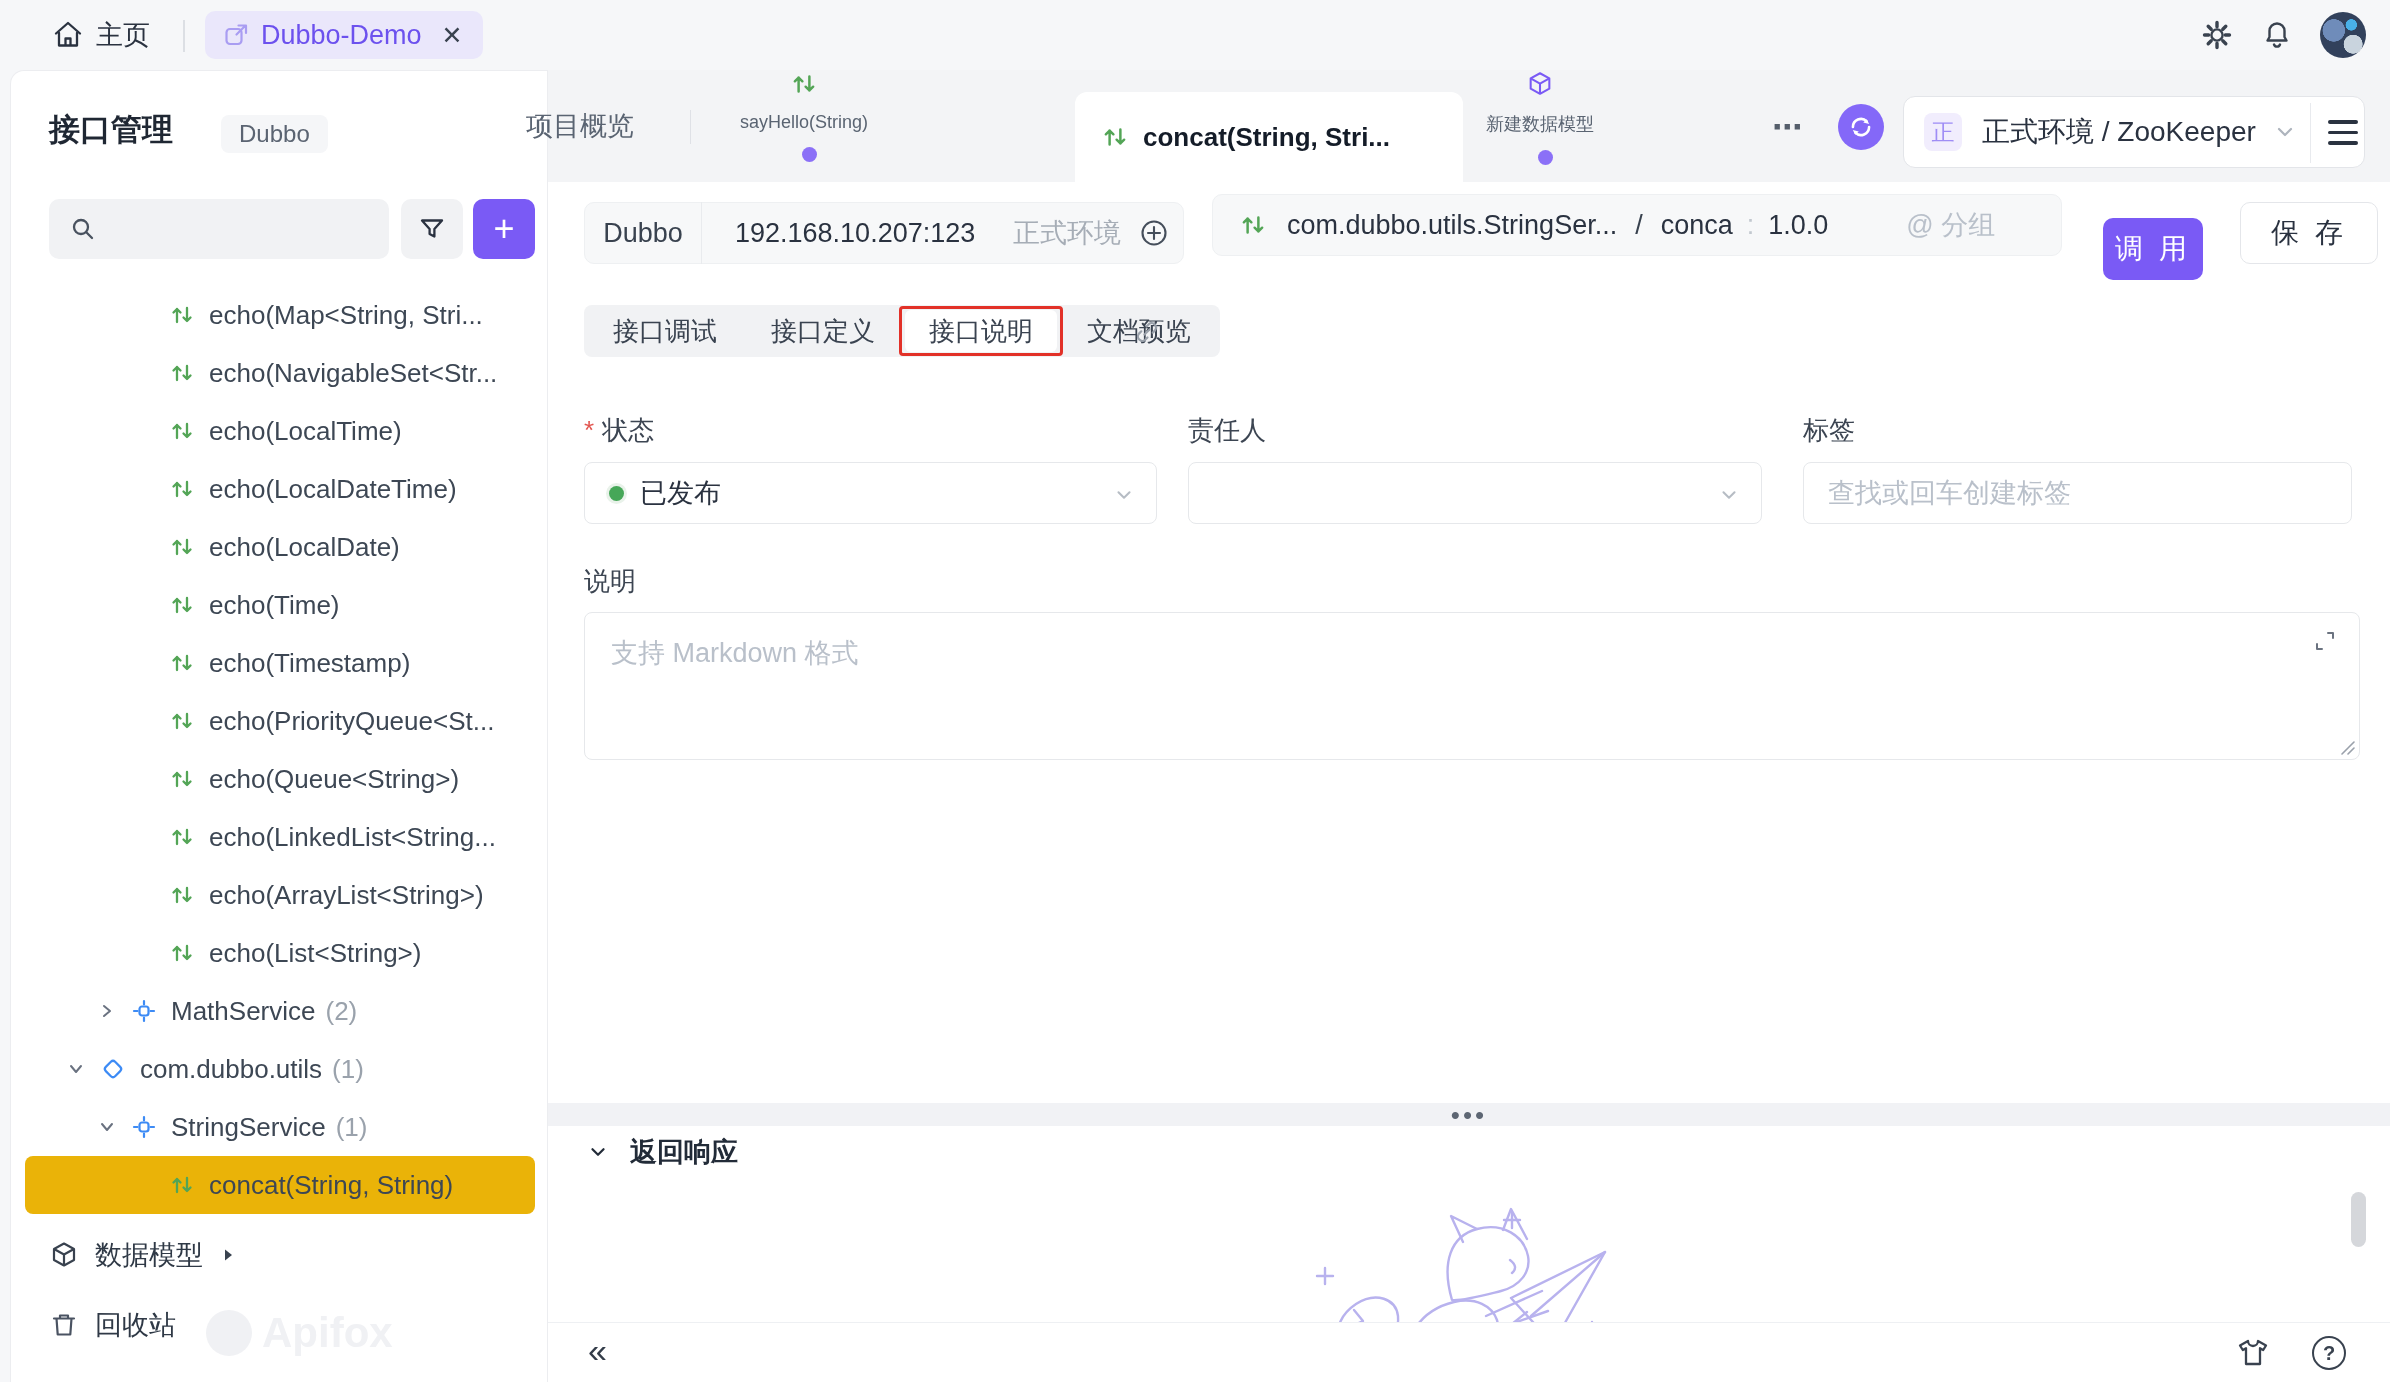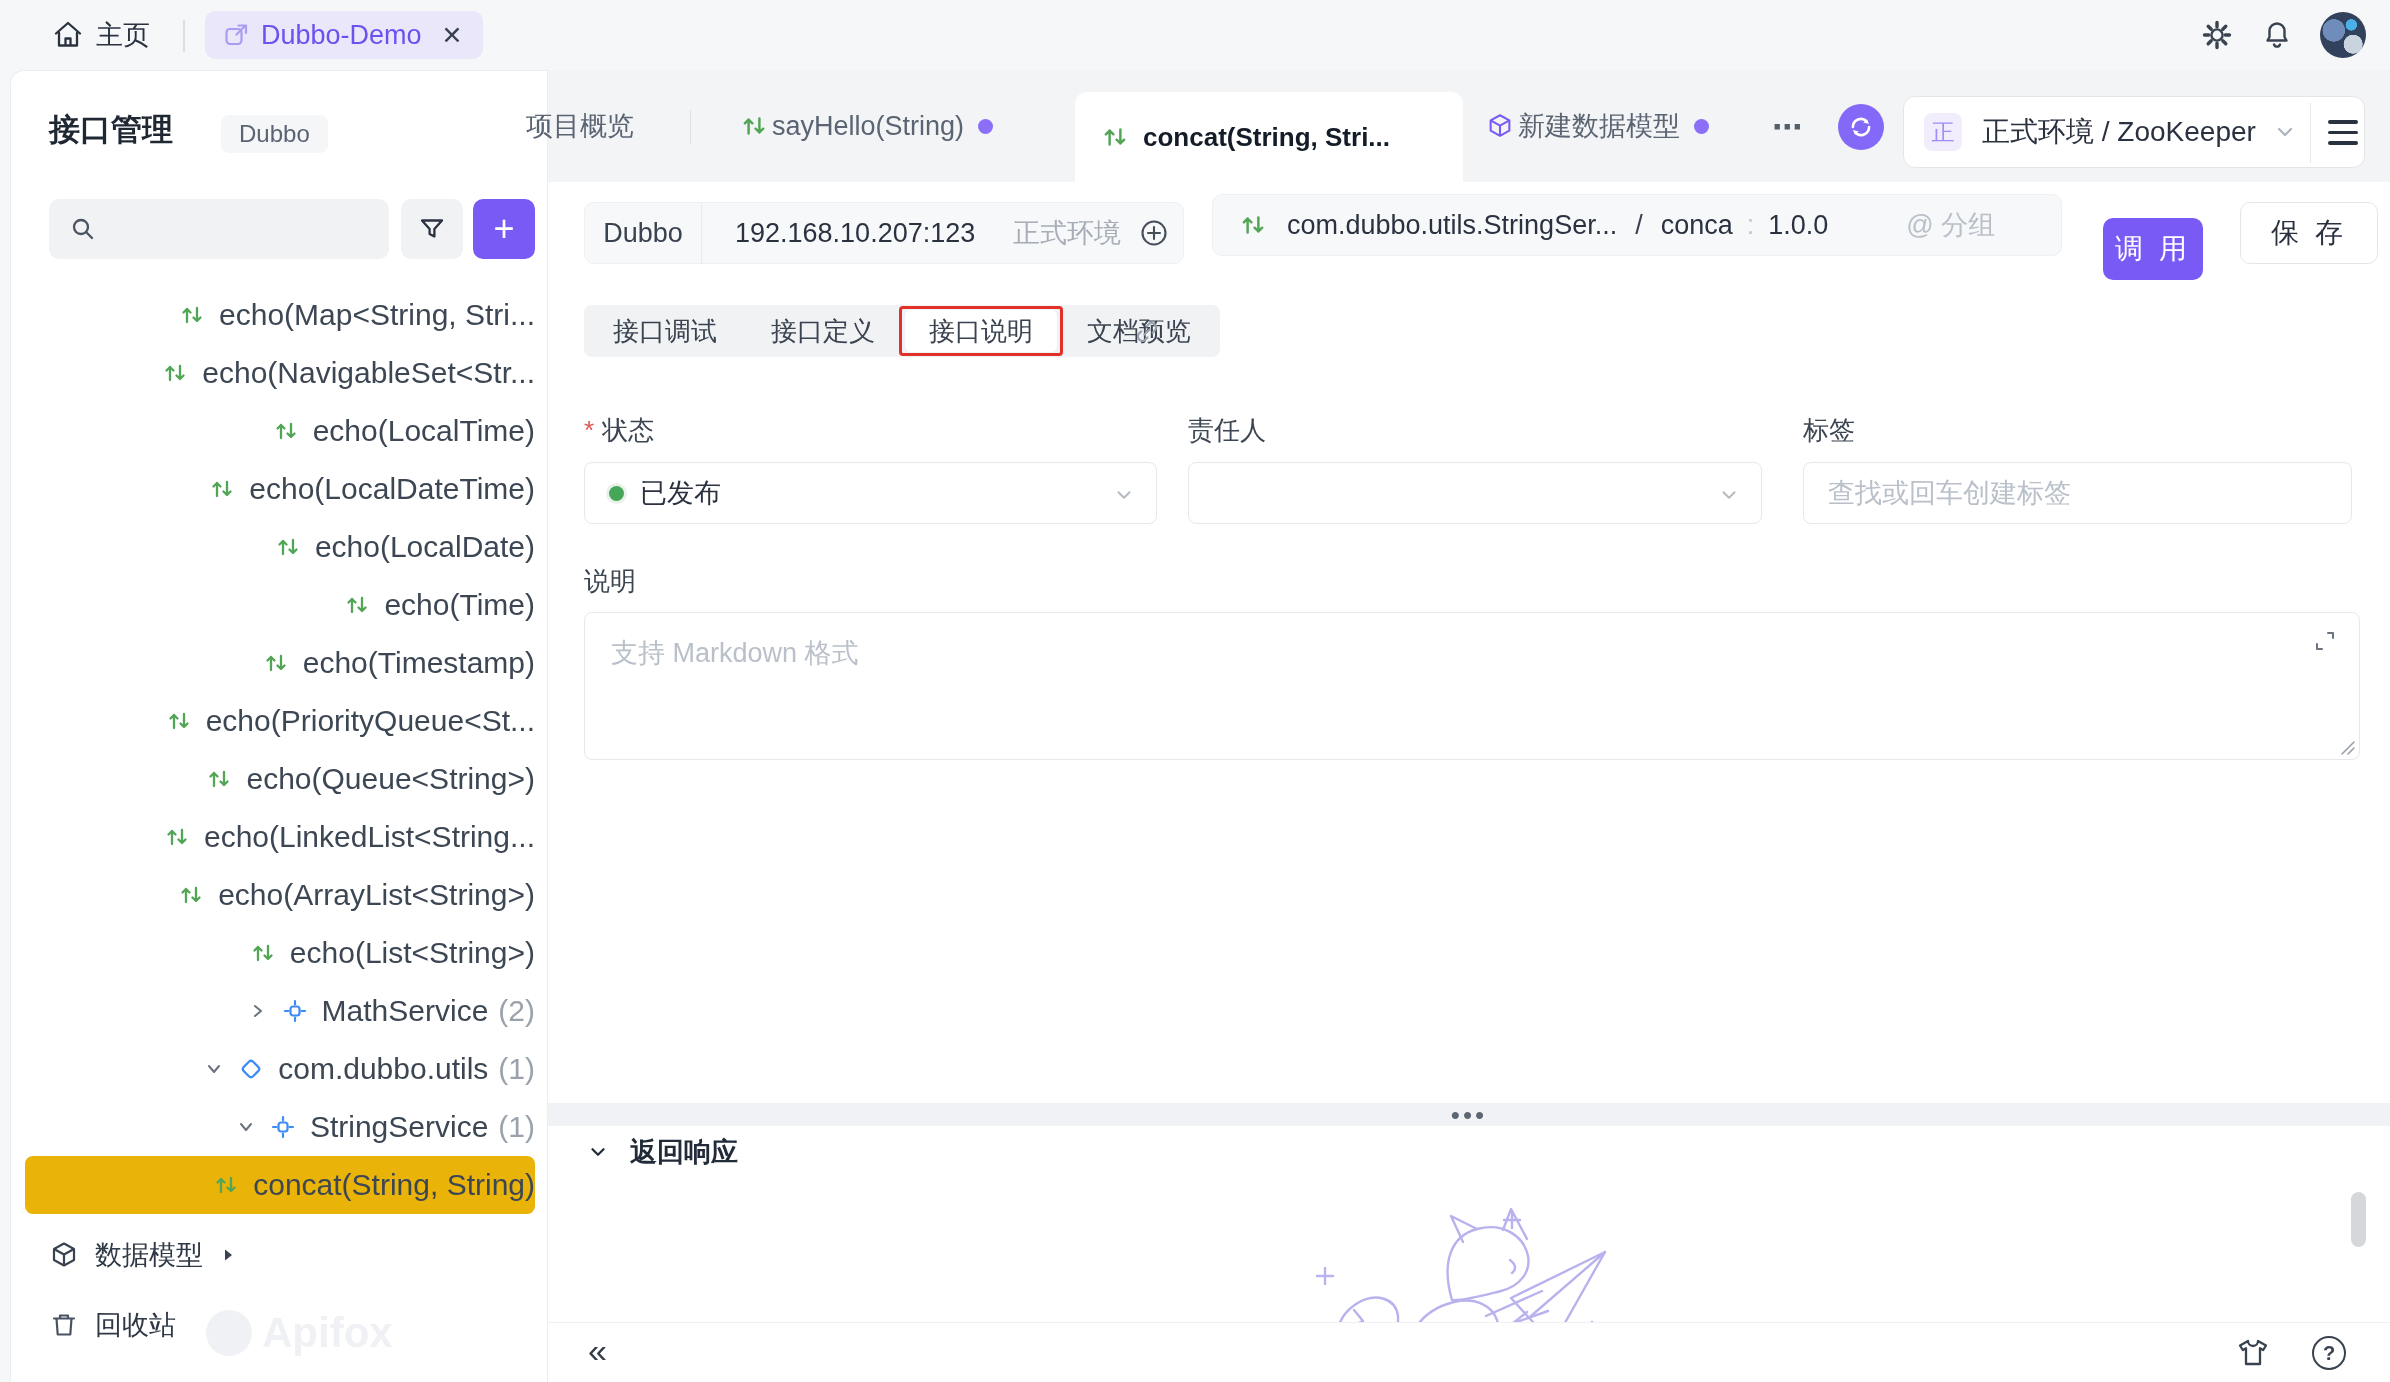--- a/index.html
+++ b/index.html
@@ -24,39 +24,39 @@
 
   
   .sidebar { position:absolute; left:10px; top:70px; width:538px; height:1312px; background:#fff; border:1px solid #ecedf0; border-bottom:none; border-radius:14px 0 0 0; overflow:hidden; }
   .sb-title { position:absolute; left:38px; top:38px; font-size:31px; font-weight:700; color:#1f2733; }
   .sb-badge { position:absolute; left:210px; top:44px; height:38px; padding:0 18px; background:#f5f6f8; border-radius:8px; font-size:24px; color:#5b6472; display:flex; align-items:center; }
   .sb-search { position:absolute; left:38px; top:128px; width:340px; height:60px; background:#f1f2f4; border-radius:10px; display:flex; align-items:center; padding-left:20px; gap:12px; cursor:text; }
   .sb-search input { border:none; outline:none; background:transparent; font-size:25px; width:250px; font-family:inherit; }
   .sb-filter { position:absolute; left:390px; top:128px; width:62px; height:60px; background:#f1f2f4; border-radius:10px; display:flex; align-items:center; justify-content:center; cursor:pointer; }
   .sb-plus { position:absolute; left:462px; top:128px; width:62px; height:60px; background:#7a5af5; border-radius:10px; color:#fff; font-size:36px; font-weight:400; display:flex; align-items:center; justify-content:center; cursor:pointer; }
   .tree { position:absolute; left:0; top:215px; width:538px; }
-  .tree-row { height:58px; margin:0 14px; display:flex; align-items:center; font-size:30px; color:#3d4754; border-radius:8px; cursor:pointer; white-space:nowrap;justify-content:flex-end; }
+  .tree-row { height:58px; margin:0 14px; display:flex; align-items:center; font-size:26px; color:#3d4754; border-radius:8px; cursor:pointer; white-space:nowrap; }
   .tree-row.kind-method { padding-left:144px; }
   .tree-row.kind-service { padding-left:72px; }
   .tree-row.kind-package { padding-left:41px; }
   .tree-row.selected { background:#eab308; }
   .tree-row .chev { width:34px; display:flex; }
   .tree-row .ticon { margin-right:14px; display:flex; }
   .tree-row .cnt { color:#9aa2ac; margin-left:10px; }
   .sb-bottom-row { position:absolute; left:14px; width:510px; height:58px; display:flex; align-items:center; gap:16px; padding-left:24px; font-size:27px; color:#2f3946; cursor:pointer; border-radius:8px; }
   .watermark { position:absolute; left:195px; top:1238px; display:flex; align-items:center; gap:10px; color:#f0f1f4; font-size:42px; font-weight:700; pointer-events:none; }
   .wm-circle { width:46px; height:46px; border-radius:50%; background:#f0f1f4; }
 
   
   .main { position:absolute; left:548px; top:70px; width:1842px; height:1312px; background:#f3f4f6; }
   .tabstrip { position:absolute; left:0; top:0; width:1842px; height:112px; }
   .tab-overflow { position:absolute; left:-22px; top:0; width:150px; height:112px; overflow:hidden; display:flex; align-items:center; }
   .tab-overflow span { font-size:27px; color:#5a6472; white-space:nowrap; padding-left:0; }
   .ts-div { position:absolute; top:40px; width:1px; height:34px; background:#dfe1e6; }
-  .tab { position:absolute; top:0; height:112px; display:flex; align-items:center; gap:4px; font-size:27px; color:#5a6472; cursor:pointer; }
+  .tab { position:absolute; top:0; height:112px; display:flex; align-items:center; gap:14px; font-size:18px; color:#5a6472; cursor:pointer;flex-direction:column; }
   .tab .dot { width:15px; height:15px; border-radius:50%; background:#8b70f7; margin-left:10px; }
   .tab-active { position:absolute; left:527px; top:22px; width:388px; height:90px; background:#fff; border-radius:12px 12px 0 0; display:flex; align-items:center; gap:14px; padding-left:26px; font-size:26px; font-weight:700; color:#141c28; cursor:pointer; }
   .tab-more { position:absolute; left:1224px; top:0; height:112px; display:flex; align-items:center; font-size:30px; letter-spacing:2px; color:#555e6b; font-weight:700; cursor:pointer; }
   .sync-btn { position:absolute; left:1290px; top:34px; width:46px; height:46px; border-radius:50%; background:#8468f8; display:flex; align-items:center; justify-content:center; cursor:pointer; }
   .env-box { position:absolute; left:1355px; top:26px; width:462px; height:72px; background:#fff; border:1.5px solid #e3e5e9; border-radius:12px; display:flex; align-items:center; cursor:pointer; }
   .env-badge { margin-left:20px; width:38px; height:38px; border-radius:8px; background:#f1edfd; color:#9f8df5; font-size:23px; display:flex; align-items:center; justify-content:center; }
   .env-label { margin-left:20px; font-size:28px; color:#2a3240; }
   .env-chev { margin-left:16px; }
   .env-div { position:absolute; left:406px; top:6px; width:1px; height:60px; background:#e8eaee; }
   .burger { position:absolute; left:424px; top:23px; width:30px; display:flex; flex-direction:column; gap:7px; cursor:pointer; }

